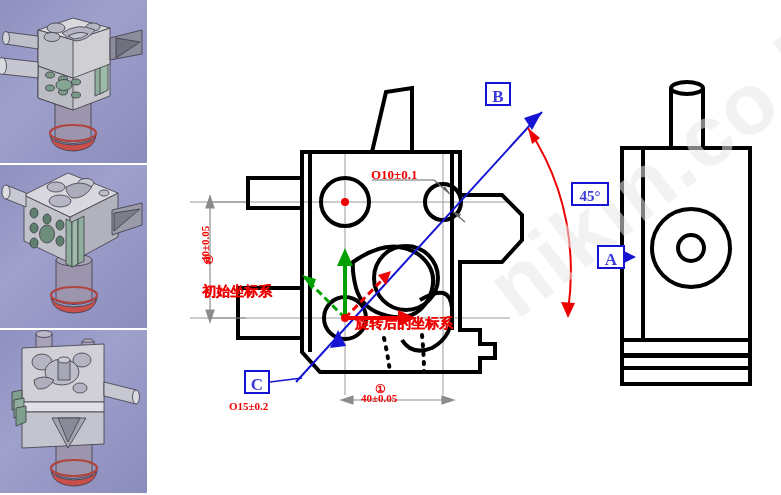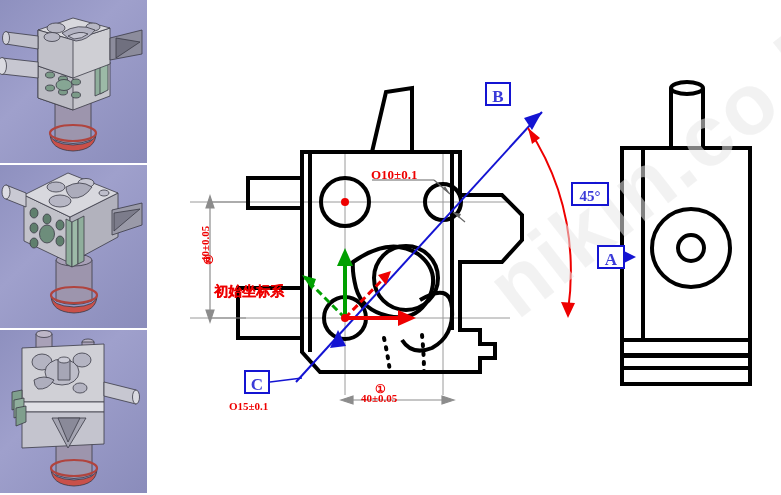--- a/index.html
+++ b/index.html
@@ -40,21 +40,21 @@
   .t-dim1-c{left:375px;top:382px;font-size:12px;}
   .t-dim1{left:361px;top:392px;font-size:11px;}
   .t-dim2-c{left:203px;top:253px;font-size:12px;}
   .t-dim2{left:199px;top:262px;font-size:11px;
       transform:rotate(-90deg);transform-origin:left top;}
 
   .cn-txt{position:absolute;color:#ee0000;font-weight:bold;
       font-family:"DejaVu Sans","Liberation Sans",sans-serif;
       white-space:nowrap;font-size:14px;
       text-shadow:0.5px 0 0 #ee0000;}
-  .t-cn1{left:214px;top:283px;}
+  .t-cn1{left:202px;top:283px;}
   .t-cn2{left:355px;top:315px;}
 
   
   .wm{position:absolute;left:455px;top:120px;width:340px;height:330px;
       pointer-events:none;opacity:.55;}
   .wm span{position:absolute;color:#e9e9e9;font-weight:bold;
       font-family:"Liberation Sans",sans-serif;font-size:86px;
       transform:rotate(-38deg);letter-spacing:2px;}
 </style>
 </head>
@@ -322,23 +322,24 @@
   <div class="wm">
     <span>nikin.co.k</span>
   </div>
 
   <div class="lbl-box lbl-B">B</div>
   <div class="lbl-box lbl-C">C</div>
   <div class="lbl-box lbl-A">A</div>
   <div class="lbl-box lbl-45">45°</div>
 
   <div class="red-txt t-o10">O10±0.1</div>
-  <div class="red-txt t-o15">O15±0.1</div>
+  <div class="red-txt t-o15">O15±0.2</div>
 
   <div class="red-txt t-dim1-c">①</div>
   <div class="red-txt t-dim1">40±0.05</div>
 
   <div class="red-txt t-dim2-c">②</div>
   <div class="red-txt t-dim2">40±0.05</div>
 
   <div class="cn-txt t-cn1">初始坐标系</div>
+  <div class="cn-txt t-cn2">旋转后的坐标系</div>
 
 </div>
 
 </body></html>

